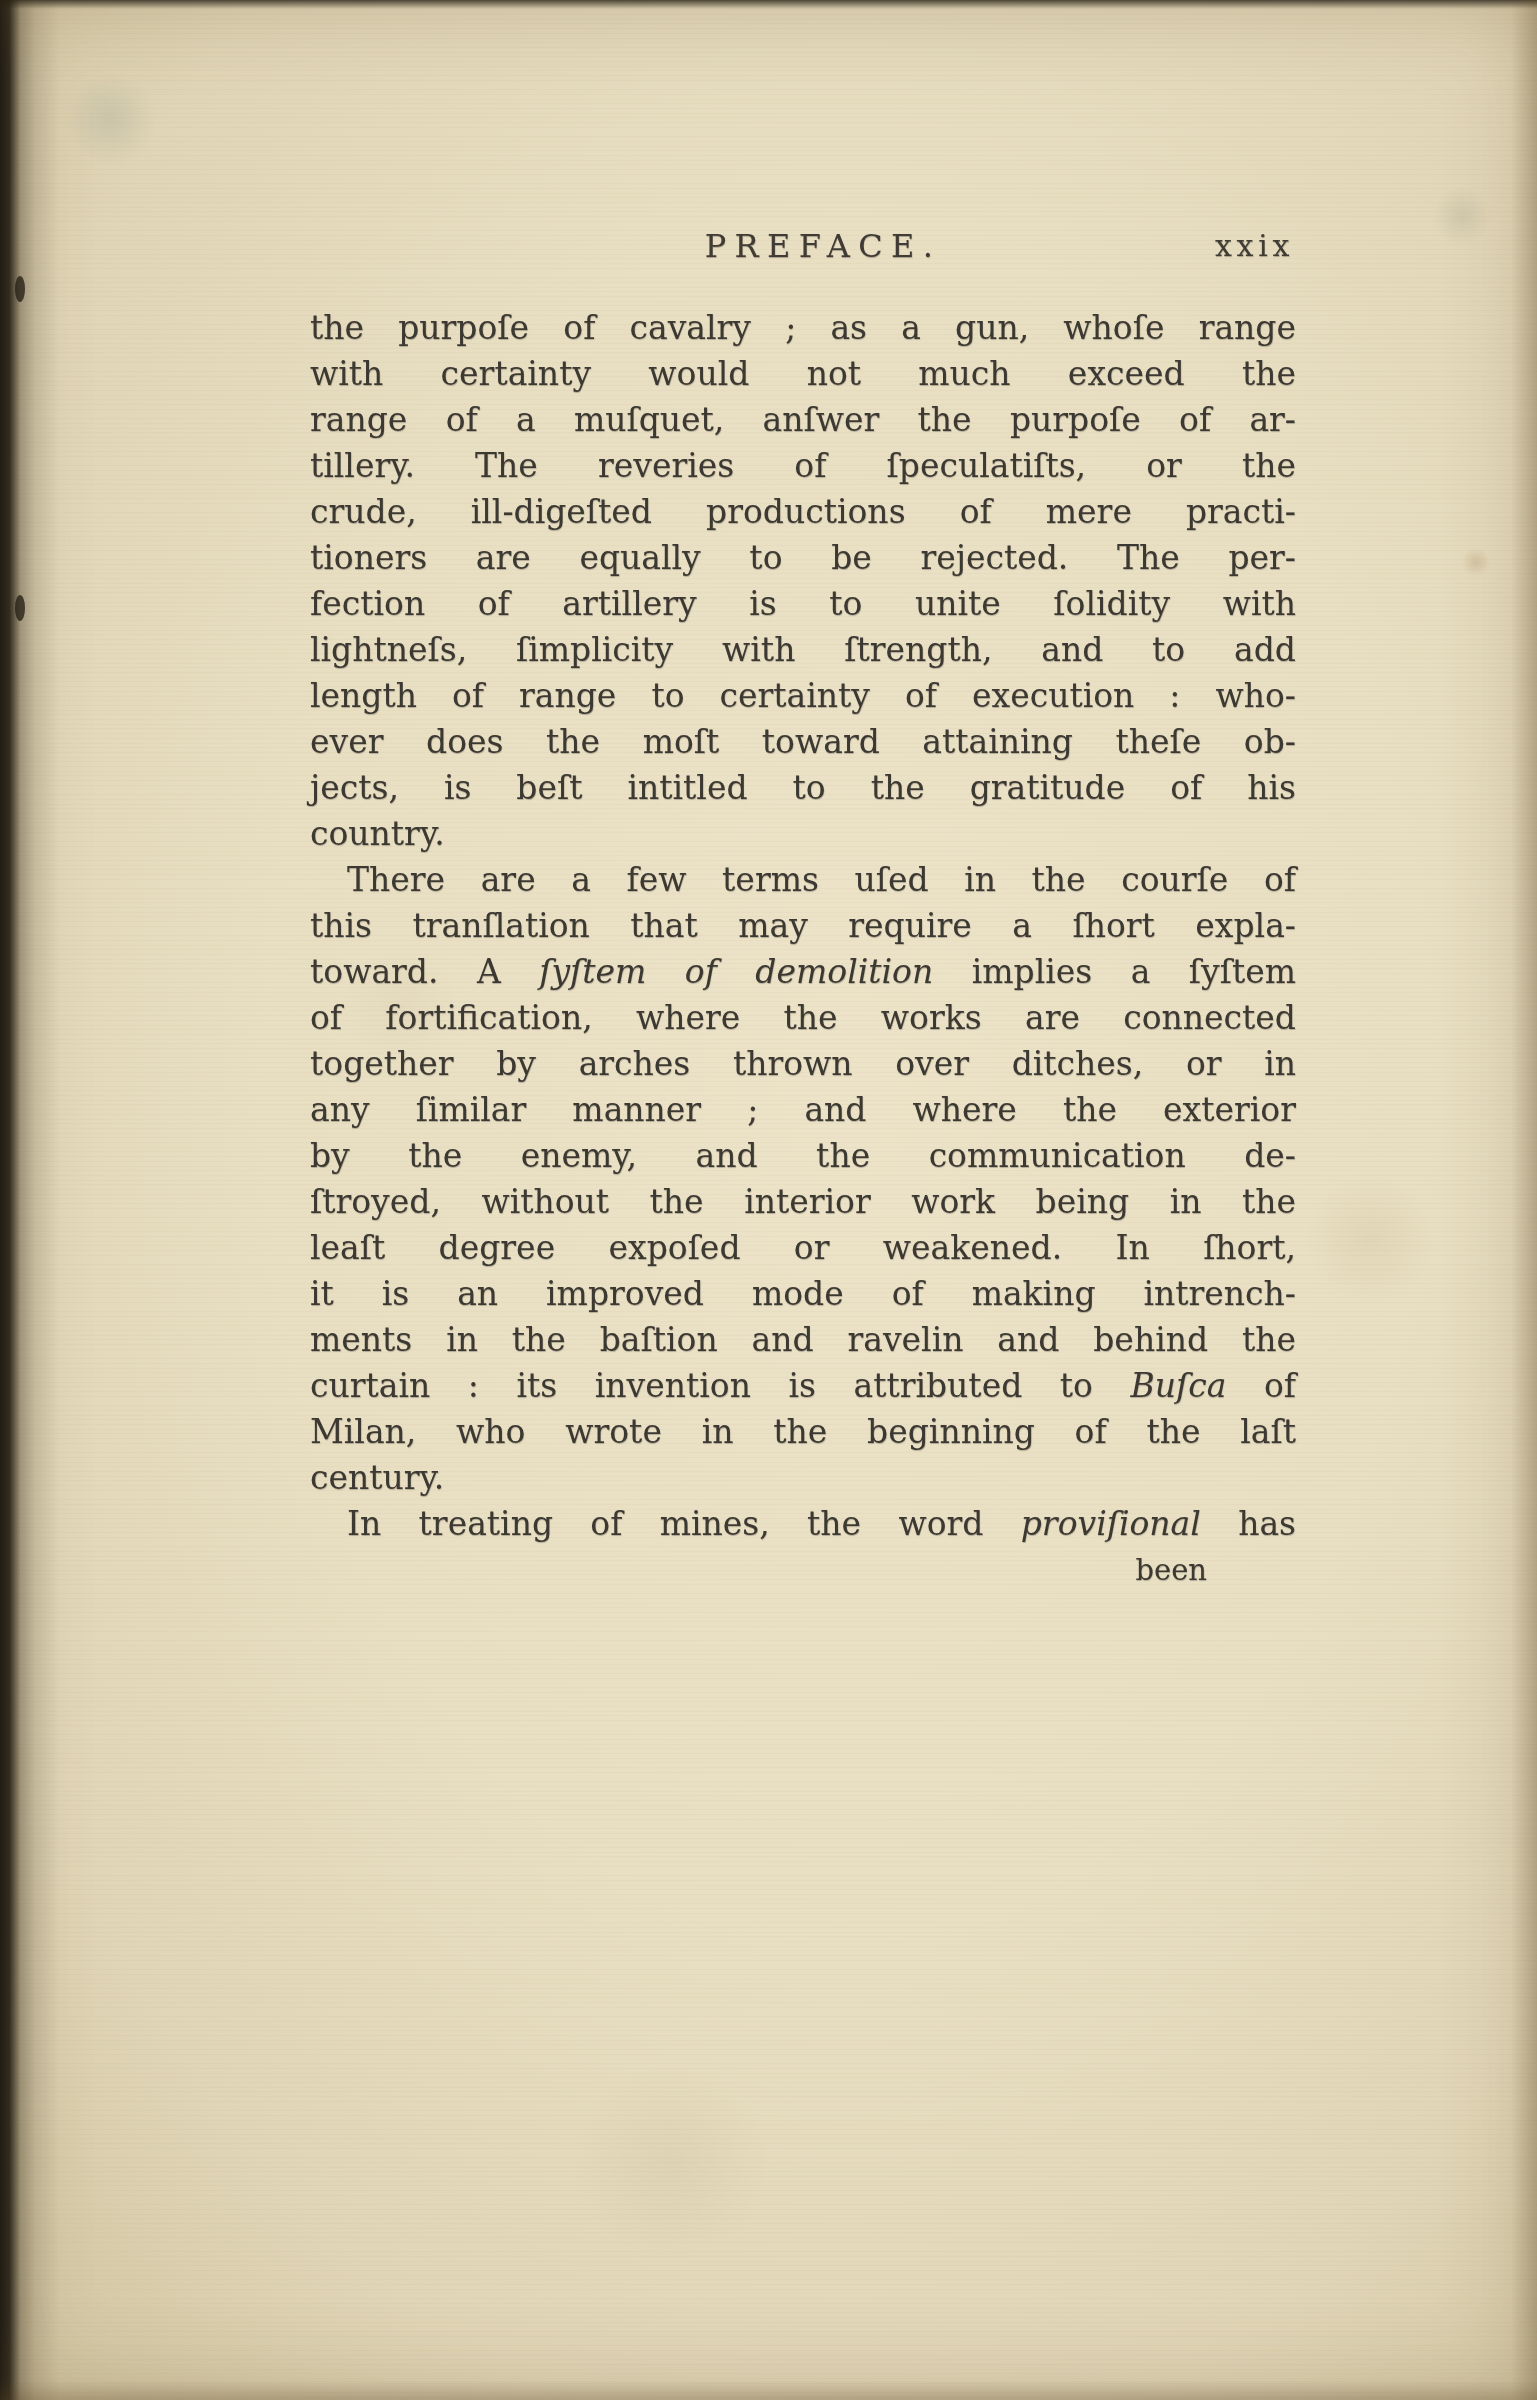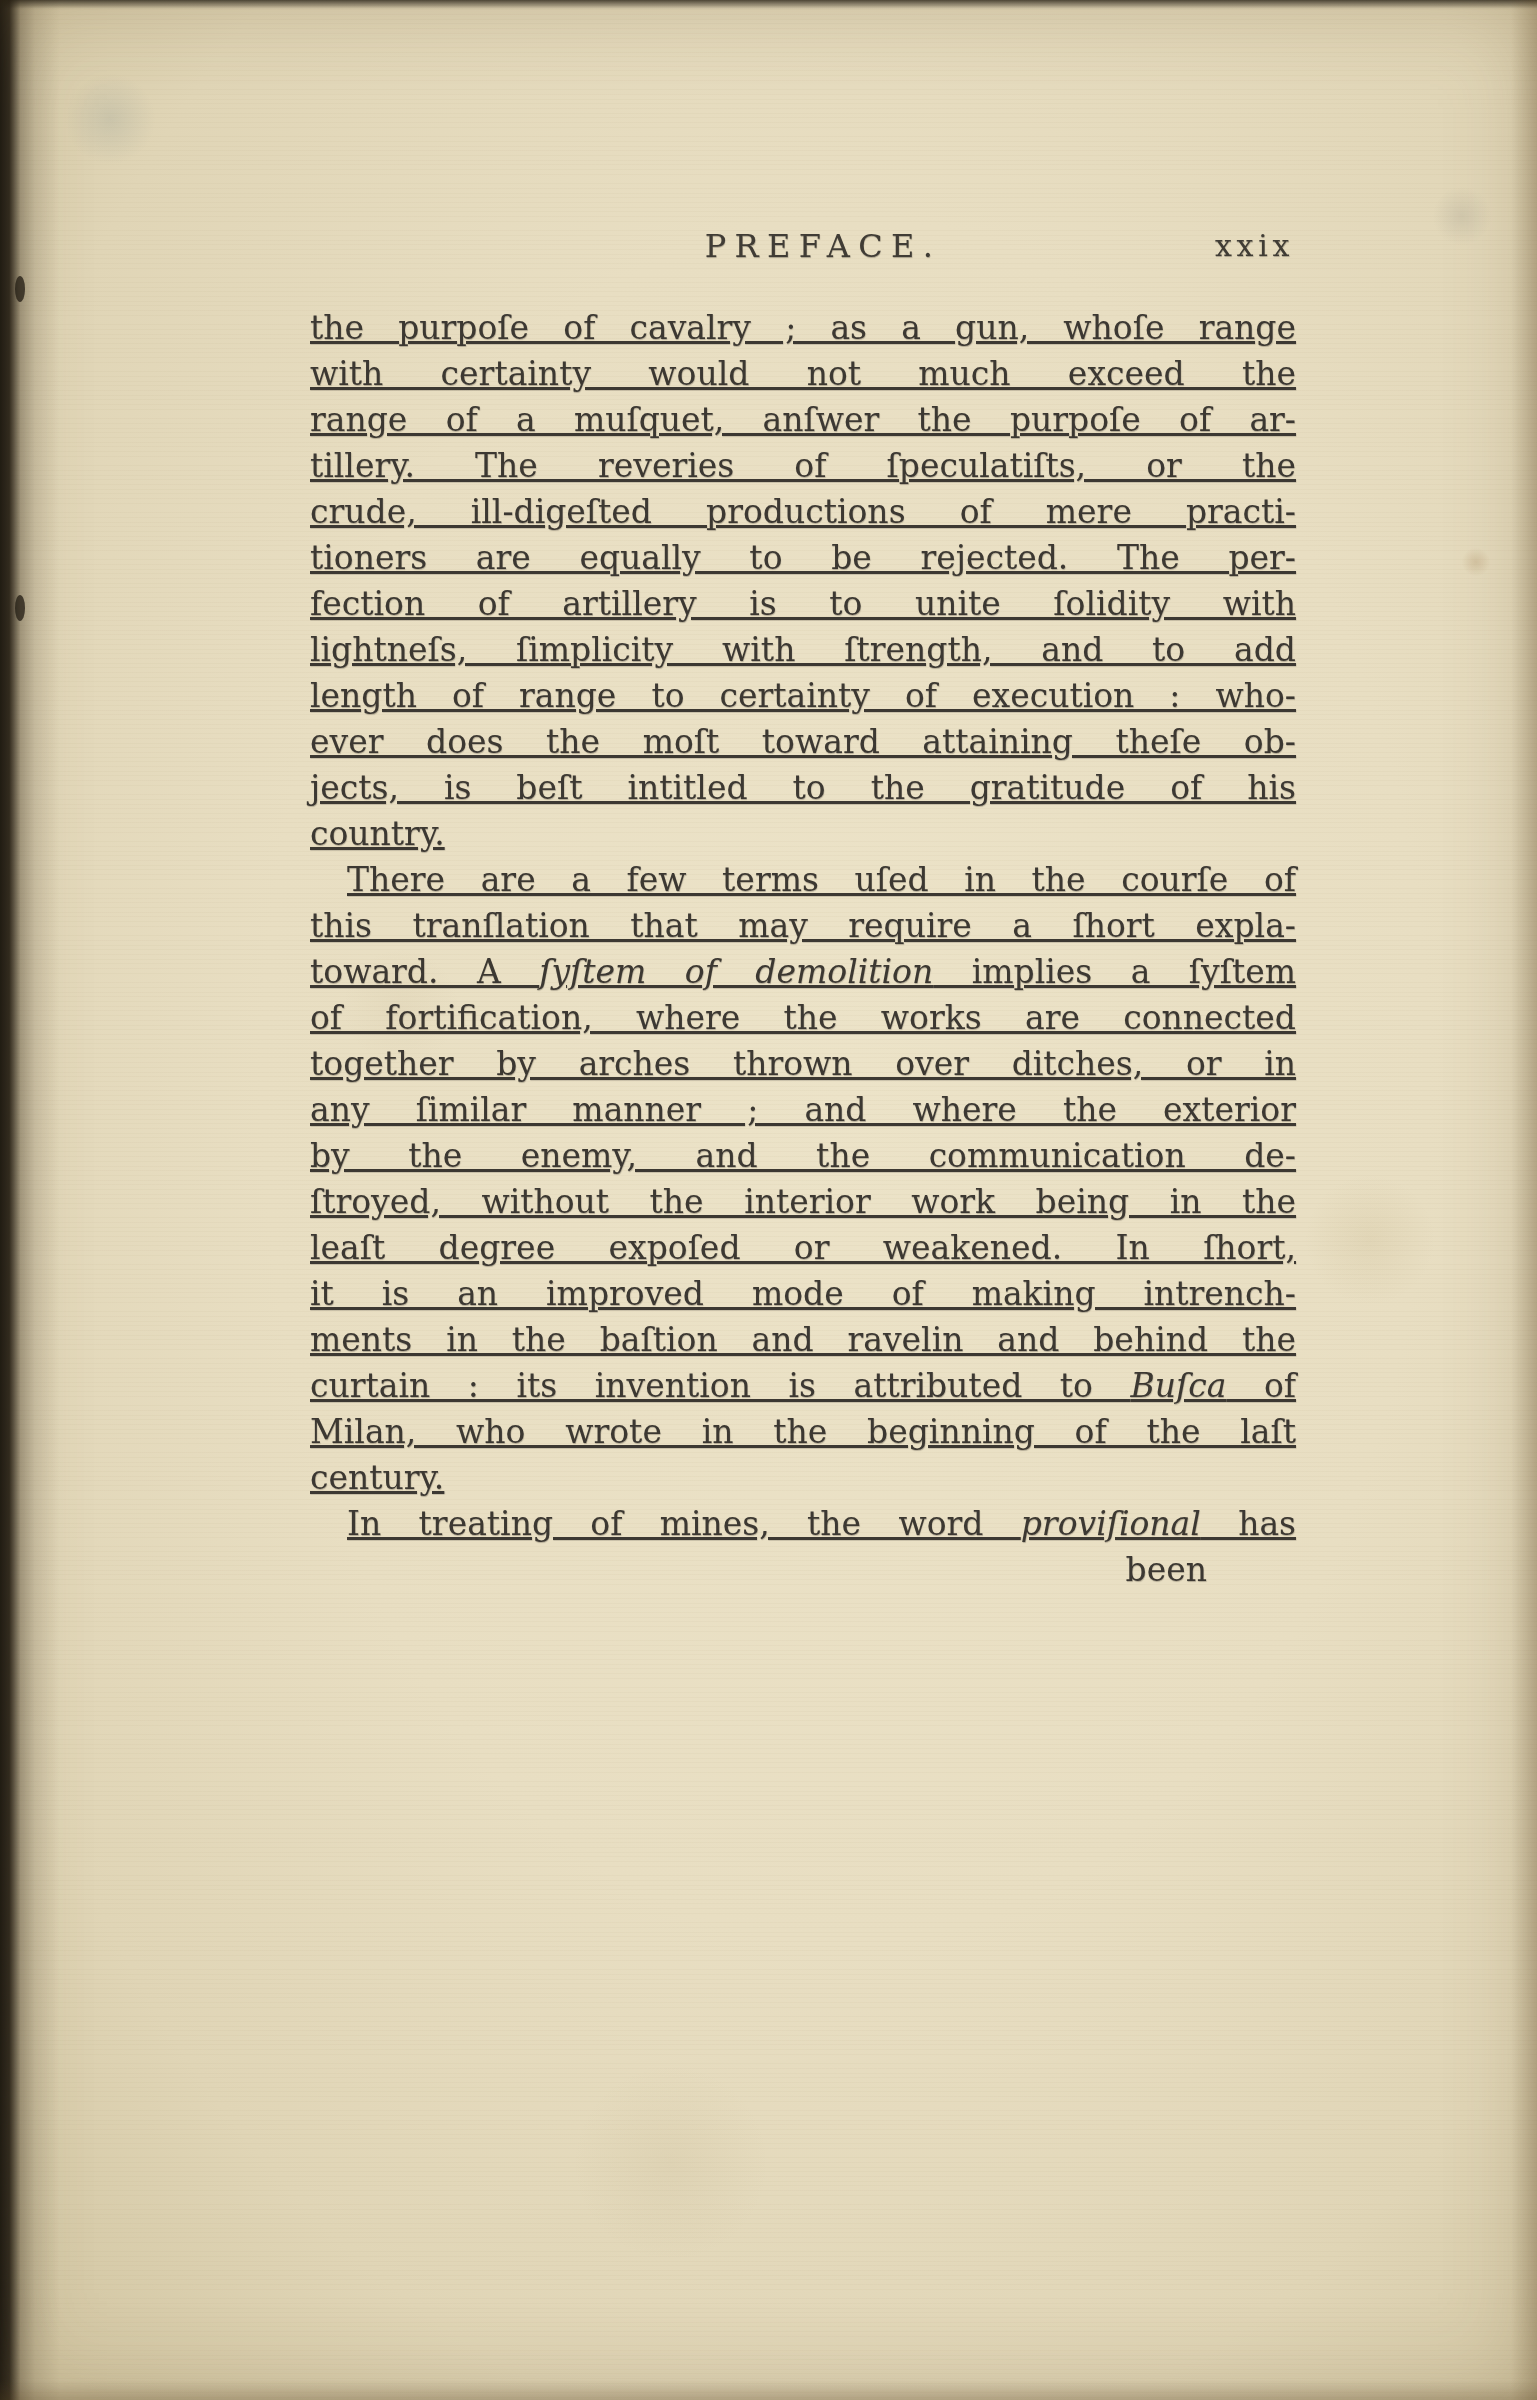--- a/index.html
+++ b/index.html
@@ -130,29 +130,28 @@
   }
 
   .line {
     font-size: 33px;
     line-height: 46px;
     text-align: justify;
     text-align-last: justify;
     color: #3c3832;
     text-shadow: 0.4px 0.6px 0.8px rgba(55,50,42,0.30);
     white-space: normal;
-    text-decoration: underline;
   }
   .line.last { text-align-last: left; }
   .line.indent { text-indent: 37px; }
 
   .it { font-style: italic; }
 
   .catchword-row {
-    font-size: 33px;
+    font-size: 29px;
     line-height: 46px;
     text-align: right;
     padding-right: 89px;
     color: #3c3832;
     text-shadow: 0.4px 0.6px 0.8px rgba(55,50,42,0.30);
   }
 </style>
 </head>
 <body>
 

